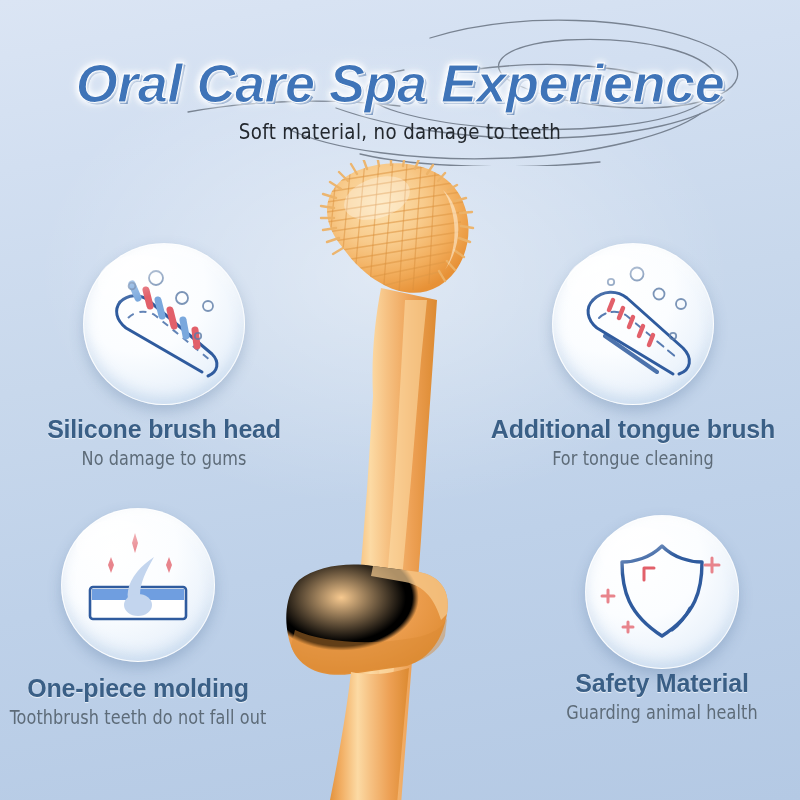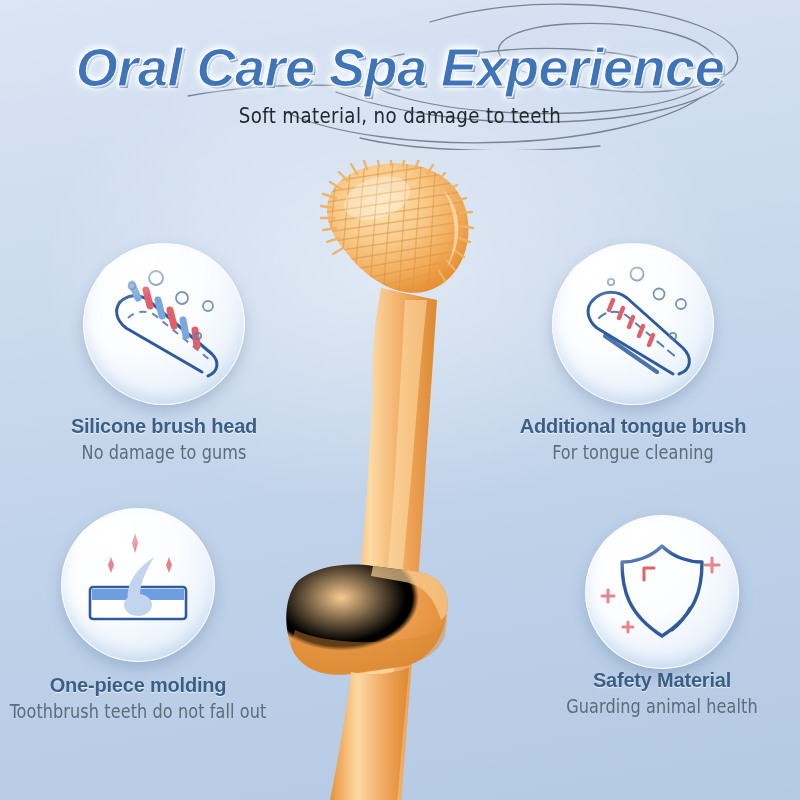--- a/index.html
+++ b/index.html
@@ -9,21 +9,21 @@
   }
   #poster{
     position:relative;width:800px;height:800px;overflow:hidden;
     background:linear-gradient(170deg,#dbe5f4 0%,#d2dff1 18%,#c8d8ec 42%,#bed1e9 66%,#b4c9e4 100%);
   }
   
   .sheen{position:absolute;inset:0;pointer-events:none;
     background:radial-gradient(ellipse 560px 380px at 48% 34%,rgba(255,255,255,.42),rgba(255,255,255,0) 62%);}
 
   
-  .header{position:absolute;left:0;top:0;width:800px;height:150px;}
+  .header{position:absolute;left:0;top:16px;width:800px;height:150px;}
   .scribble{position:absolute;left:0;top:0;width:800px;height:150px;}
   .title{
     position:absolute;left:0;top:36px;width:800px;text-align:center;
     font-size:54px;font-weight:bold;font-style:italic;letter-spacing:-.5px;
     color:#3f74b8;
     -webkit-text-stroke:1px #ffffff;
     text-shadow:
        0 0 7px #ffffff, 0 0 7px #ffffff, 0 0 12px #eef5ff,
        2px 2px 0 #2f5e9e, 1px 1px 0 #36669f;
     white-space:nowrap;
@@ -53,21 +53,21 @@
   }
   .bubble::after{
     content:"";position:absolute;left:9%;top:7%;width:52%;height:34%;
     border-radius:50%;
     background:linear-gradient(160deg,rgba(255,255,255,.95),rgba(255,255,255,0) 70%);
     pointer-events:none;
   }
   .bubble svg{position:absolute;left:0;top:0;width:100%;height:100%;}
 
   .f-title{
-    font-size:20px;font-weight:bold;color:#3a5f86;letter-spacing:-.2px;
+    font-size:25px;font-weight:bold;color:#3a5f86;letter-spacing:-.2px;
     text-shadow:0 1px 1px rgba(255,255,255,.75);white-space:nowrap;
   }
   .f-sub{
     font-size:19px;color:#5d6b78;letter-spacing:.1px;white-space:nowrap;
     font-family:"Liberation Sans Narrow","DejaVu Sans Condensed","Liberation Sans",sans-serif;
     transform:scaleX(.94);
   }
 
   #feat-0{left:4px;top:243px;width:320px;}
   #feat-1{left:468px;top:243px;width:330px;}

